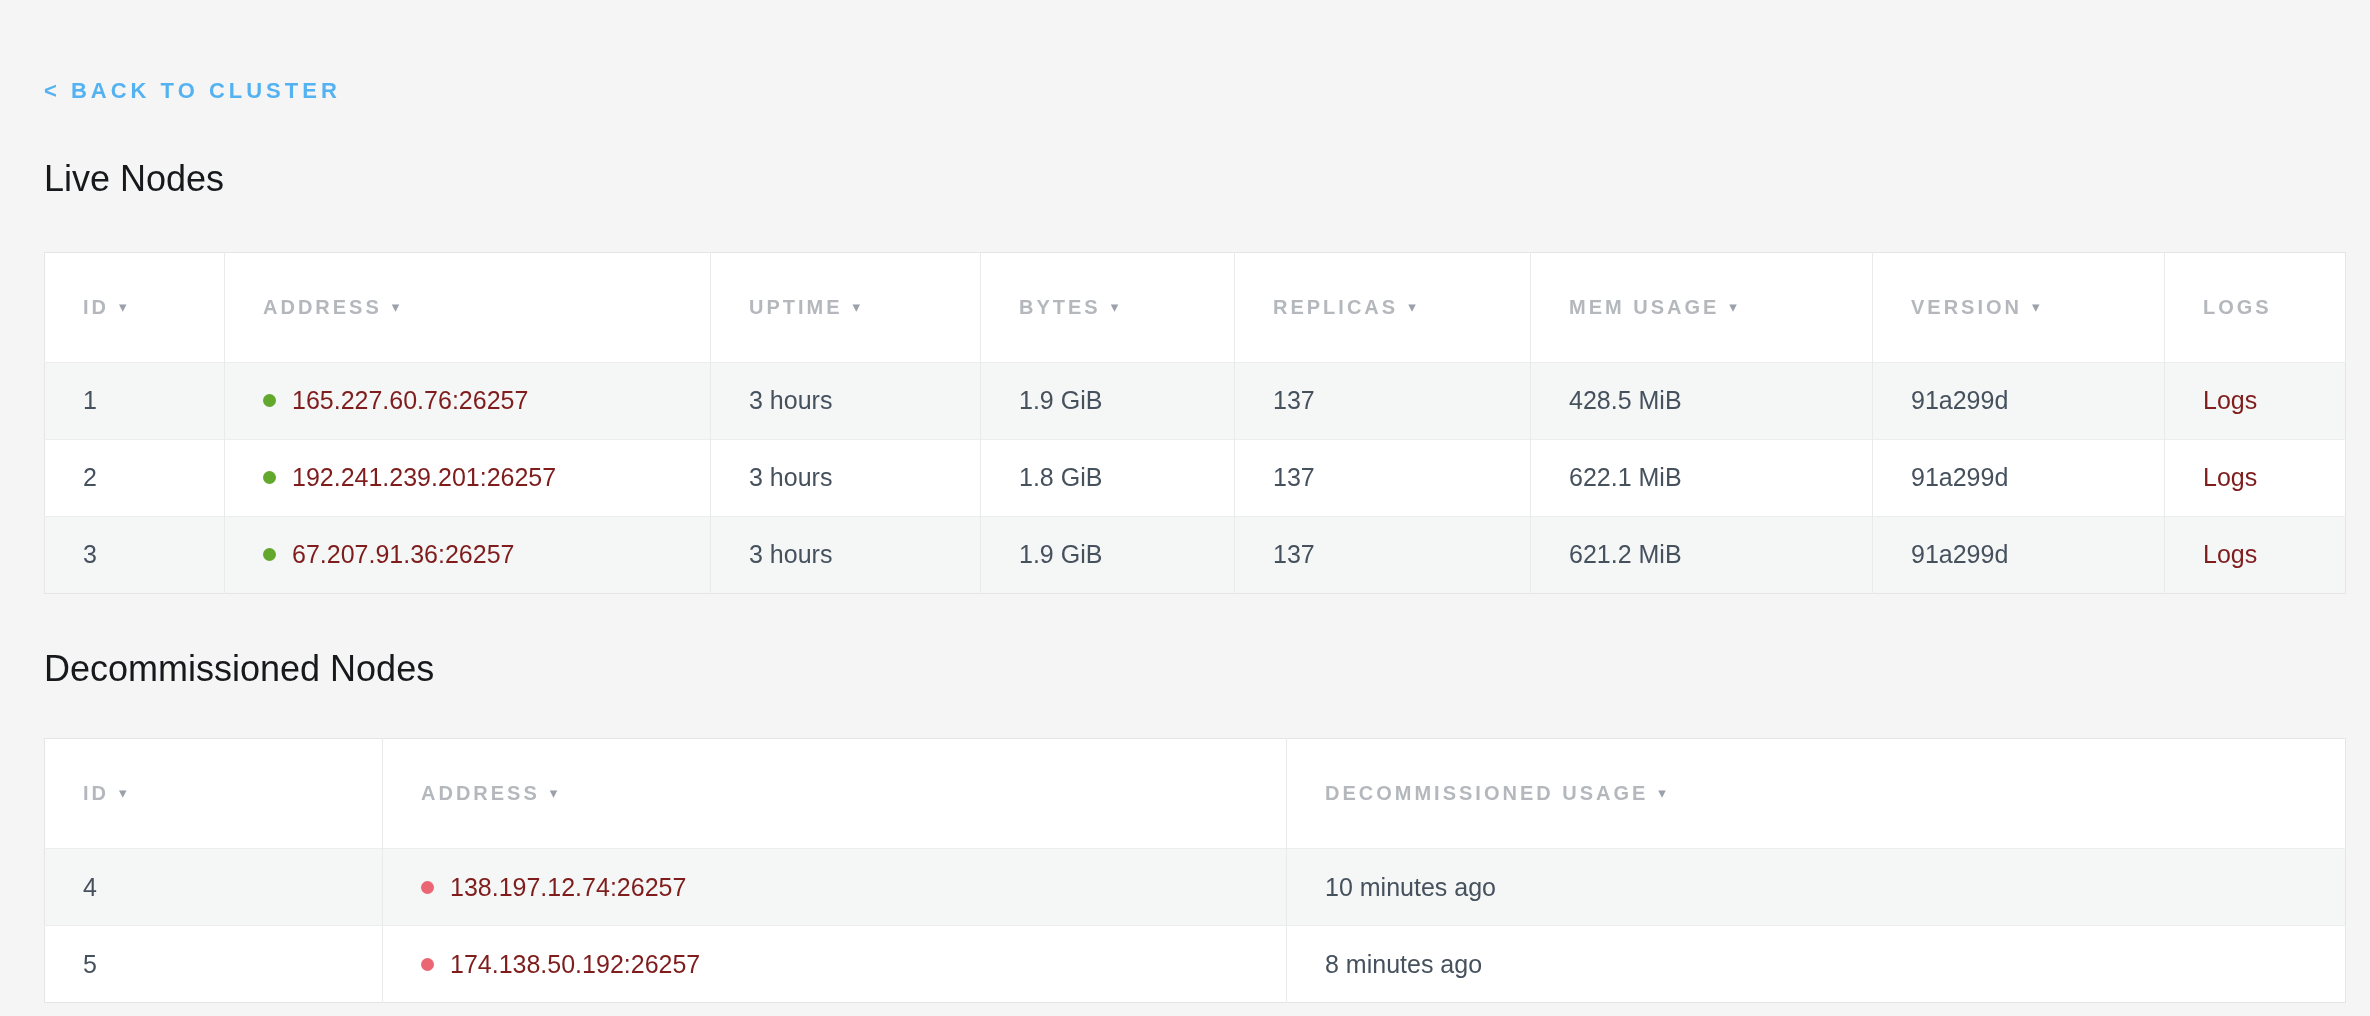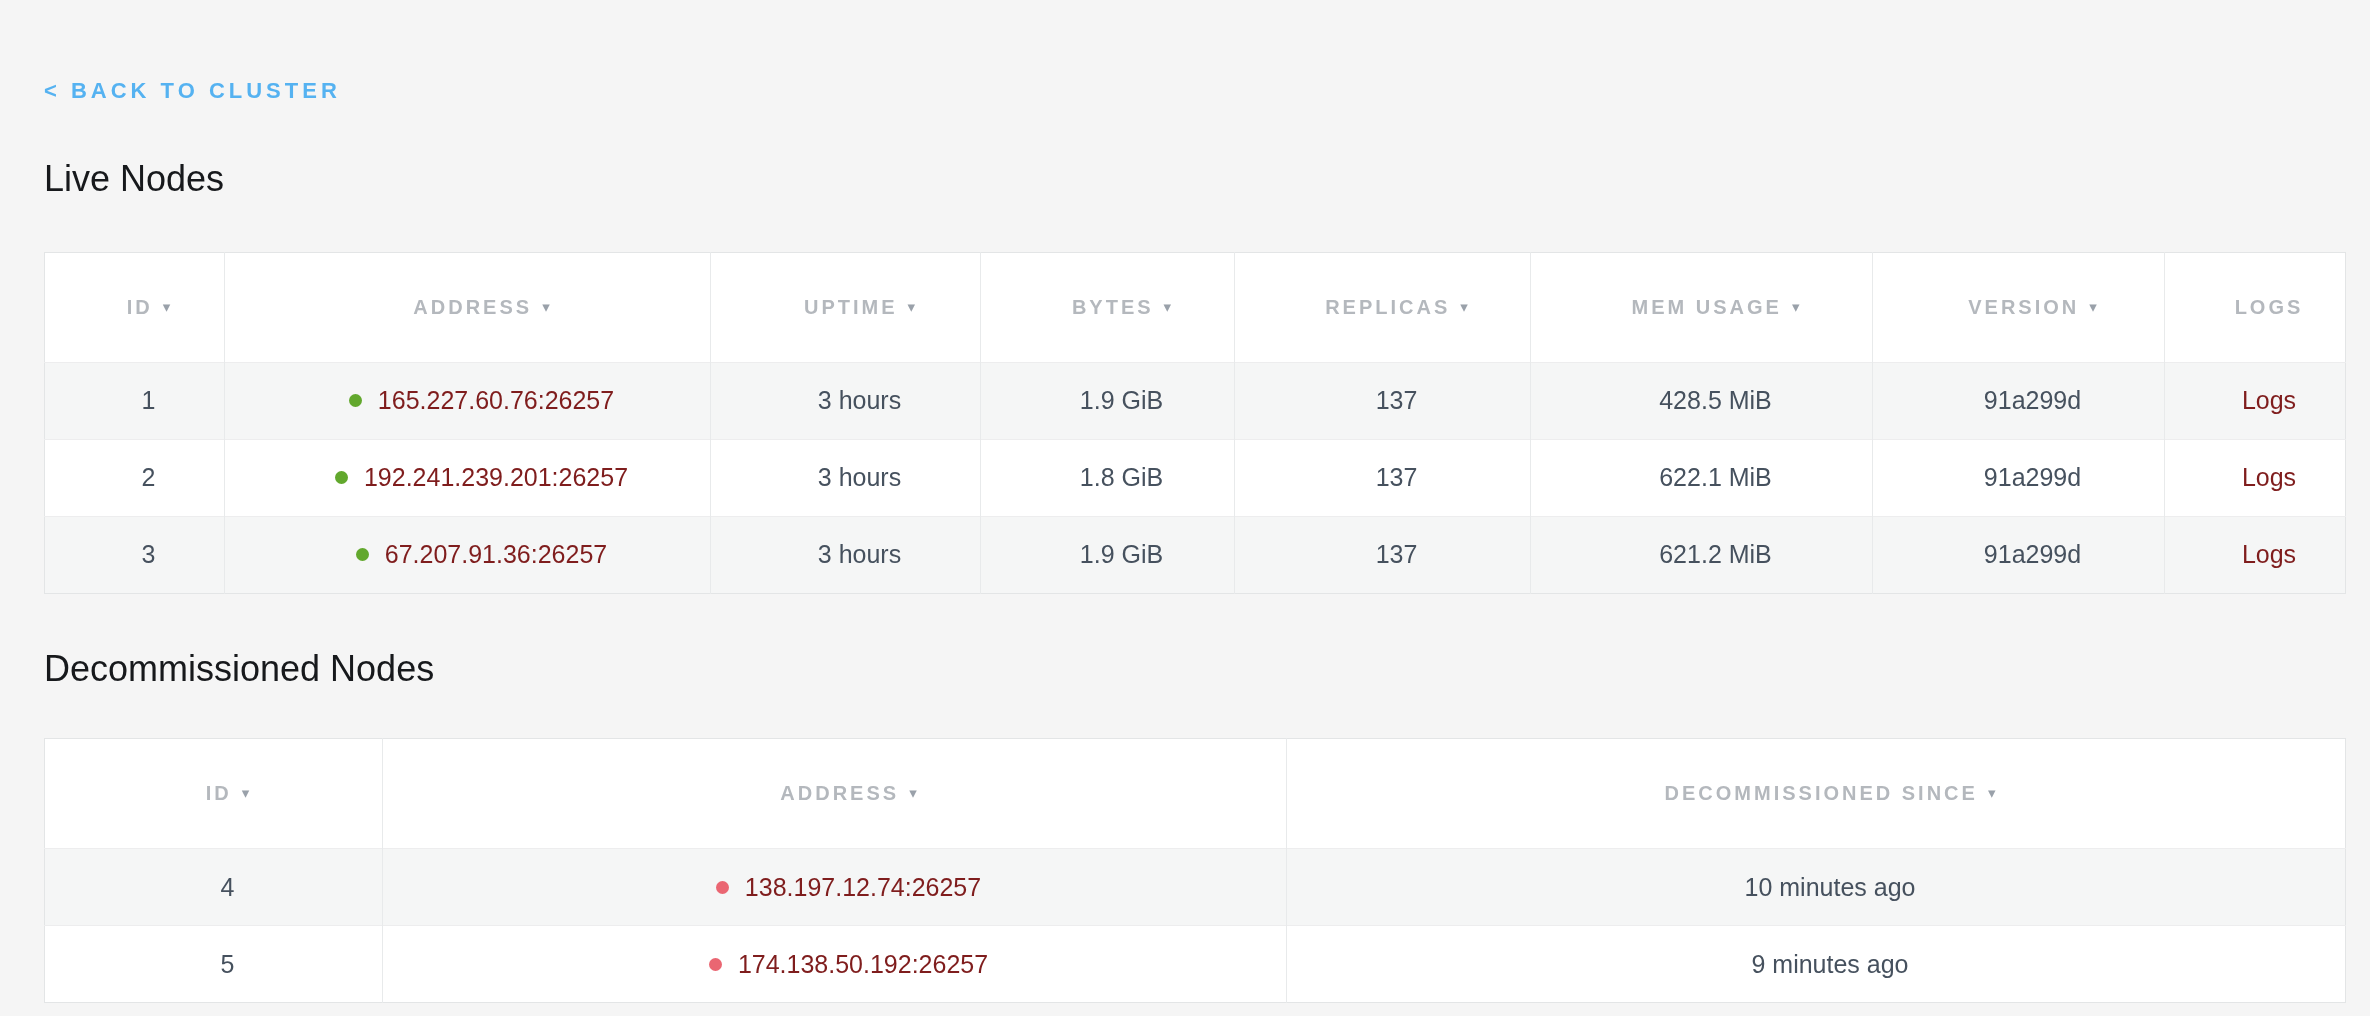--- a/index.html
+++ b/index.html
@@ -35,21 +35,21 @@
   .data-table {
     border-collapse: collapse;
     table-layout: fixed;
     width: 2302px;
     background: #ffffff;
     border: 1px solid #e3e5e6;
     margin-top: 52px;
   }
   .data-table th, .data-table td {
     border-left: 1px solid #e8eaeb;
-    text-align: center;
+    text-align: left;
     padding: 0 10px 0 38px;
     overflow: hidden;
     white-space: nowrap;
   }
   .data-table th:first-child, .data-table td:first-child { border-left: none; }
   .data-table th {
     height: 110px;
     color: #b4b8bd;
     font-size: 20px;
     font-weight: 700;
@@ -161,30 +161,30 @@
   <table class="data-table" style="margin-top:49px;">
     <colgroup>
       <col style="width:338px">
         <col style="width:904px">
         <col>
     </colgroup>
     <thead>
       <tr>
         <th><span>ID</span><span class="sort-arrow">▾</span></th>
         <th><span>ADDRESS</span><span class="sort-arrow">▾</span></th>
-        <th><span>DECOMMISSIONED SINCE</span><span class="sort-arrow">▾</span></th>
+        <th><span>DECOMMISSIONED USAGE</span><span class="sort-arrow">▾</span></th>
       </tr>
     </thead>
     <tbody>
       <tr>
         <td>4</td>
         <td><span class="status-dot dot-decommissioned"></span><a class="cell-link">138.197.12.74:26257</a></td>
         <td>10 minutes ago</td>
       </tr>
       <tr>
         <td>5</td>
         <td><span class="status-dot dot-decommissioned"></span><a class="cell-link">174.138.50.192:26257</a></td>
-        <td>9 minutes ago</td>
+        <td>8 minutes ago</td>
       </tr>
     </tbody>
   </table>
 
 </div>
 
 </body></html>

